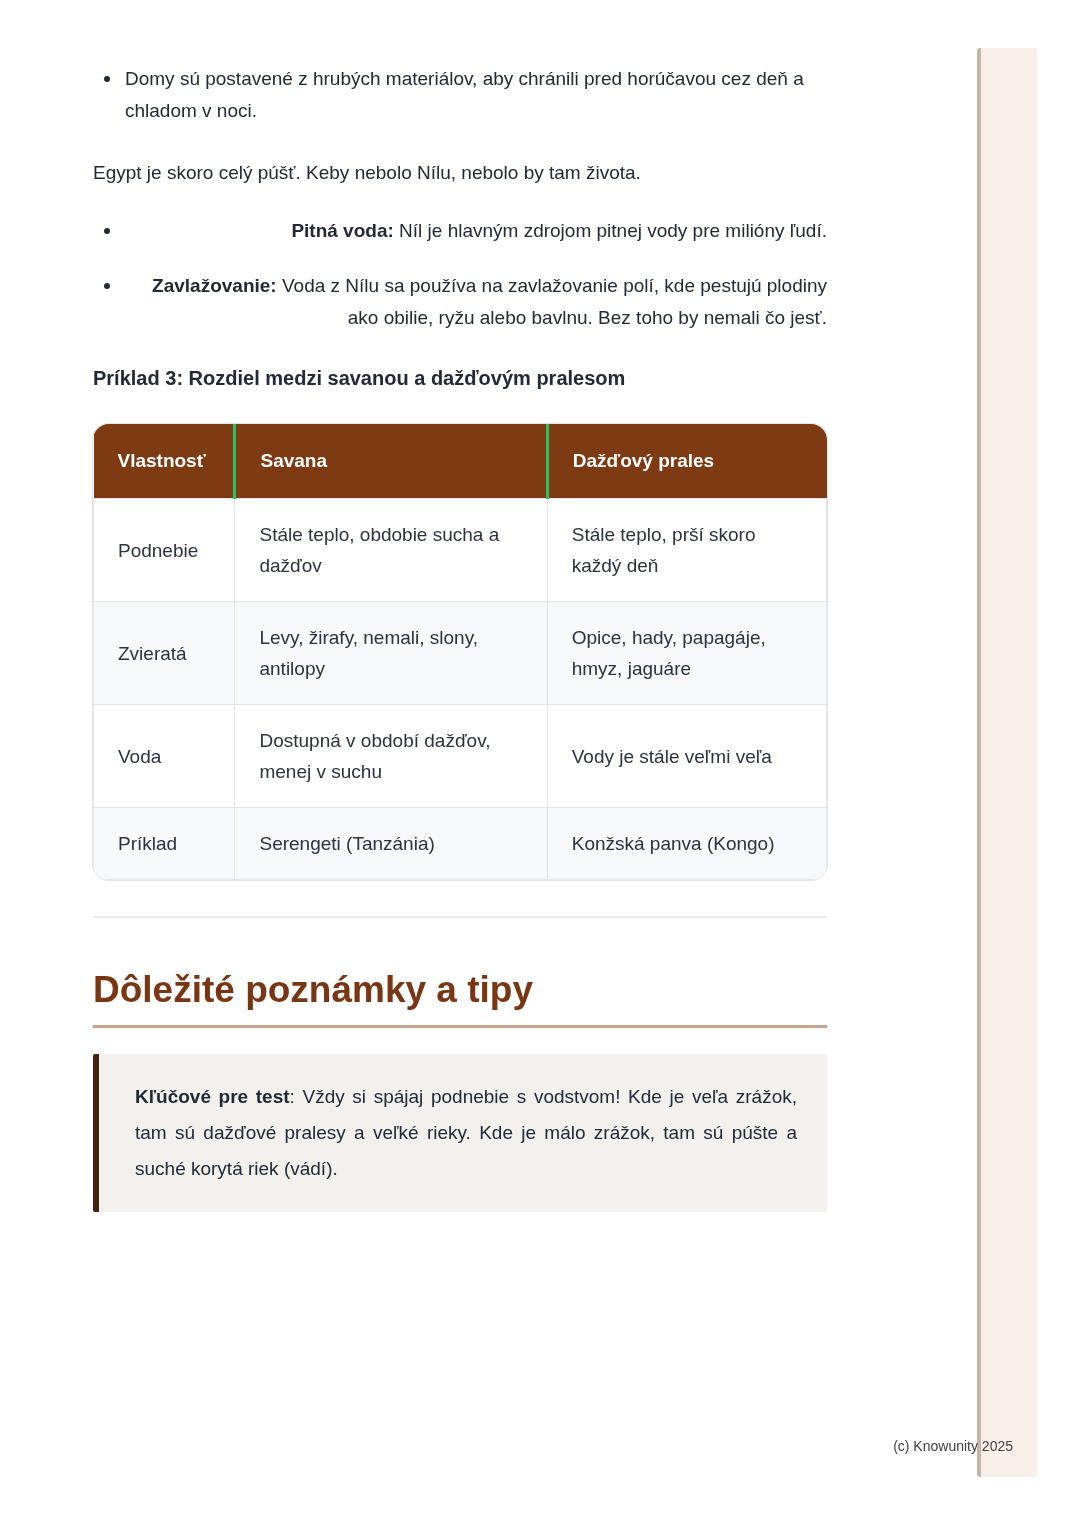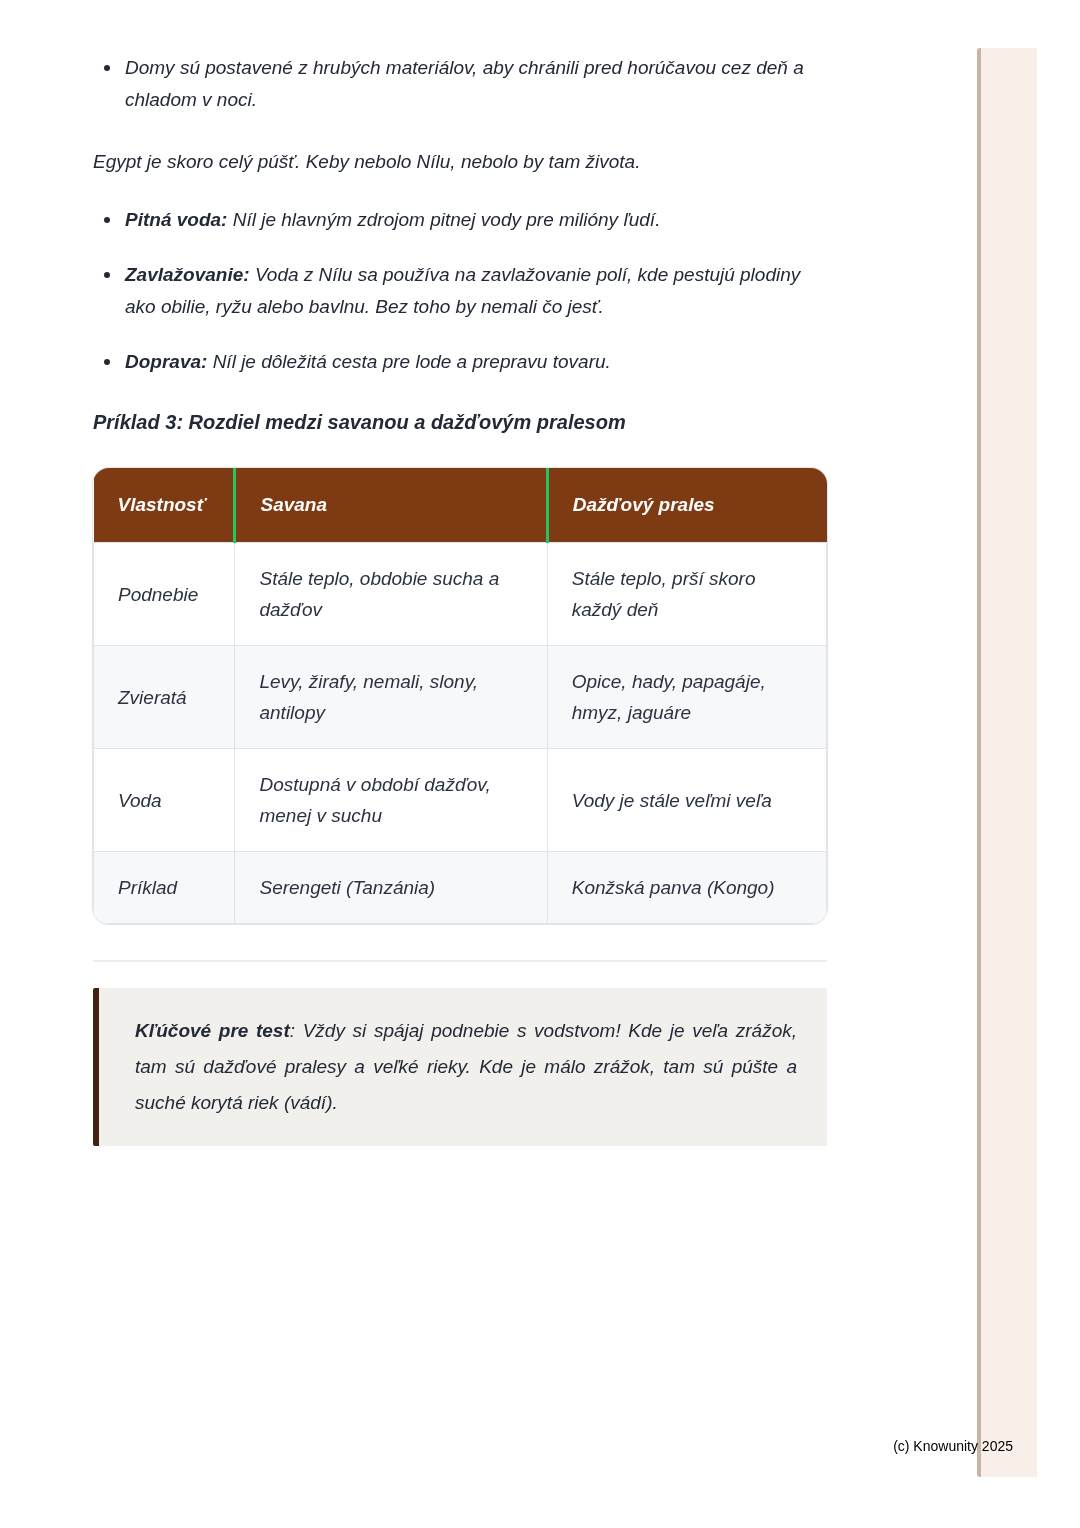--- a/index.html
+++ b/index.html
@@ -14,23 +14,22 @@
   }
   .page {
     position: relative;
     width: 1080px;
     height: 1528px;
     background: #ffffff;
   }
   .content {
     position: absolute;
     left: 93px;
-    top: 52px;
+    top: 63px;
     width: 734px;
-    font-style: italic;
   }
 
   ul.doc-list {
     list-style: none;
     margin: 0;
     padding: 0;
   }
   ul.doc-list li {
     position: relative;
     padding-left: 32px;
@@ -54,21 +53,21 @@
     line-height: 28px;
     font-weight: bold;
     color: #232936;
     margin: 30px 0 0 0;
   }
   p.para {
     margin: 30px 0 0 0;
     font-size: 19px;
     line-height: 32px;
   }
-  ul.main-list { margin-top: 26px; }
+  ul.main-list { margin-top: 26px; text-align: right; }
 
   .table-wrap {
     margin-top: 32px;
     border-radius: 16px;
     overflow: hidden;
     box-shadow: 0 0 0 1px #e2e4e8;
   }
   table.data-table {
     width: 100%;
     border-collapse: collapse;
@@ -135,21 +134,21 @@
     border-top-left-radius: 3px;
     border-bottom-left-radius: 3px;
     z-index: 1;
   }
   .footer-credit {
     position: absolute;
     top: 1437px;
     right: 67px;
     font-size: 14px;
     line-height: 18px;
-    color: #000000;
+    color: #404040;
     z-index: 3;
     white-space: nowrap;
   }
 </style>
 </head>
 <body>
 
 <div class="page">
 
   <div class="side-stripe"></div>
@@ -168,24 +167,20 @@
 
     <ul class="doc-list main-list">
       <li>
         <span class="dot"></span>
         <span class="lead">Pitná voda:</span><span> Níl je hlavným zdrojom pitnej vody pre milióny ľudí.</span>
       </li>
       <li>
         <span class="dot"></span>
         <span class="lead">Zavlažovanie:</span><span> Voda z Nílu sa používa na zavlažovanie polí, kde pestujú plodiny ako obilie, ryžu alebo bavlnu. Bez toho by nemali čo jesť.</span>
       </li>
-      <li>
-        <span class="dot"></span>
-        <span class="lead">Doprava:</span><span> Níl je dôležitá cesta pre lode a prepravu tovaru.</span>
-      </li>
     </ul>
 
     <h3 class="sub-heading">Príklad 3: Rozdiel medzi savanou a dažďovým pralesom</h3>
 
     <div class="table-wrap">
       <table class="data-table">
         <colgroup>
           <col class="c1">
             <col class="c2">
             <col class="c3">
@@ -217,20 +212,21 @@
             <td>Príklad</td>
             <td>Serengeti (Tanzánia)</td>
             <td>Konžská panva (Kongo)</td>
           </tr>
         </tbody>
       </table>
     </div>
 
     <hr class="divider">
 
+    <h1 class="notes-heading">Dôležité poznámky a tipy</h1>
 
     <div class="callout">
       <span class="lead">Kľúčové pre test</span><span>: Vždy si spájaj podnebie s vodstvom! Kde je veľa zrážok, tam sú dažďové pralesy a veľké rieky. Kde je málo zrážok, tam sú púšte a suché korytá riek (vádí).</span>
     </div>
 
   </div>
 
   <div class="footer-credit">(c) Knowunity 2025</div>
 
 </div>

